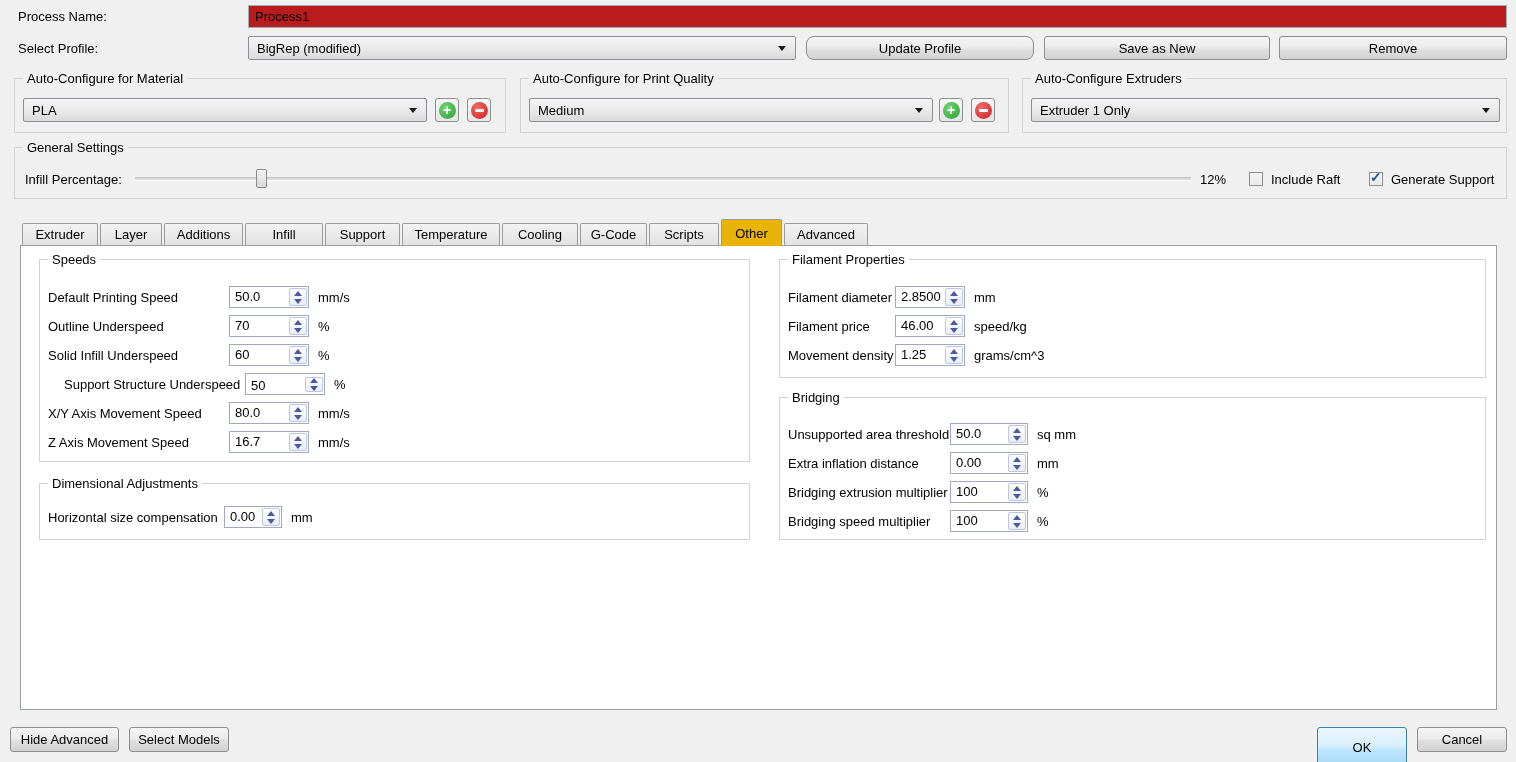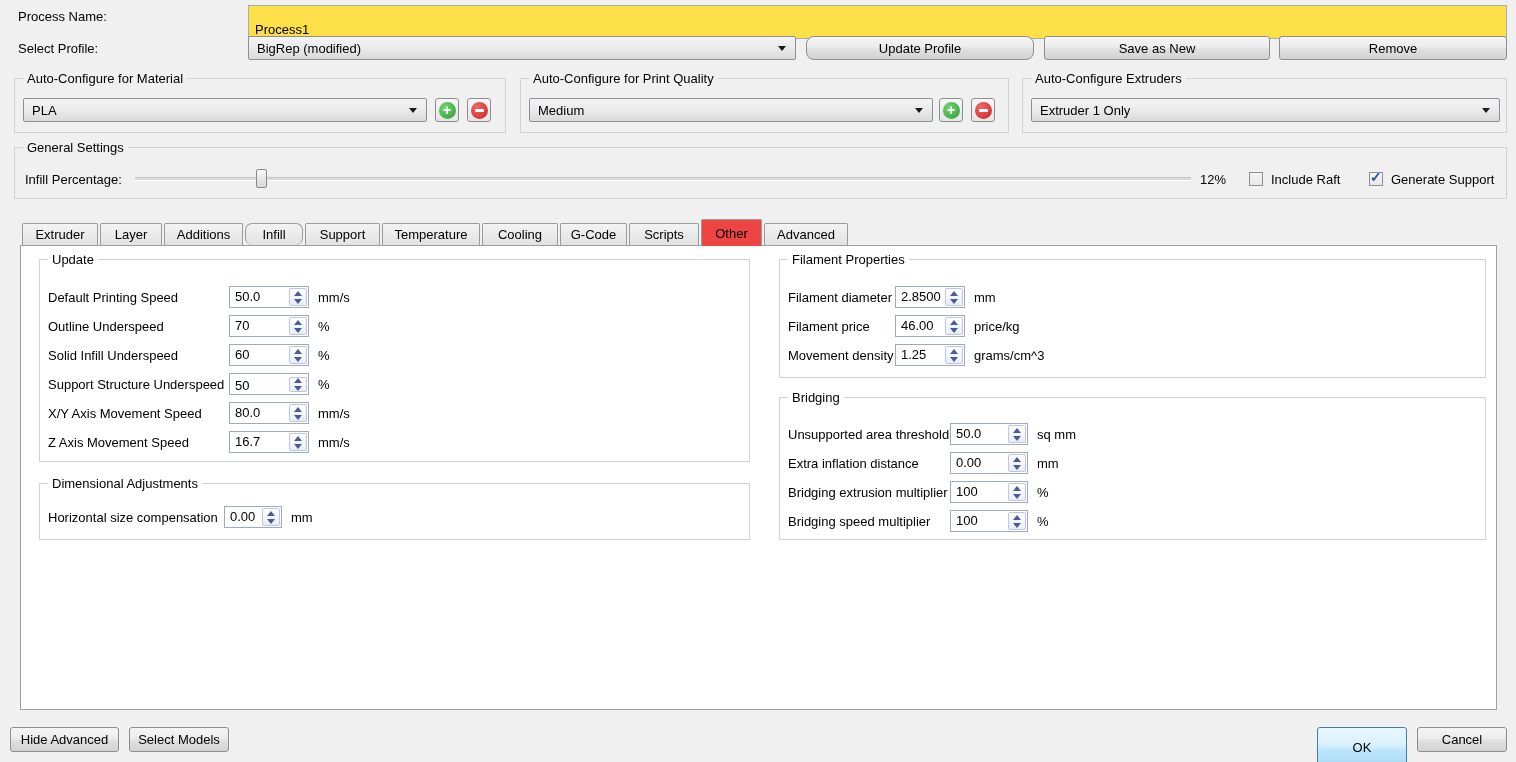--- a/index.html
+++ b/index.html
@@ -6,22 +6,22 @@
   .app {
     position:relative; width:1516px; height:762px;
     background:#f0f0f0; color:#000;
     font-family:"Liberation Sans", sans-serif; font-size:13px;
     overflow:hidden;
   }
   .lbl { position:absolute; white-space:nowrap; }
 
   .textbox {
     position:absolute; box-sizing:border-box;
-    background:#fde047; border:1px solid #a5acb5;
-    padding:16px 6px; white-space:nowrap;
+    background:#b91c1c; border:1px solid #a5acb5;
+    padding:3px 6px; white-space:nowrap;
   }
 
   .combo {
     position:absolute; box-sizing:border-box; height:24px;
     border:1px solid #8b9097; border-radius:2px;
     background:linear-gradient(#f4f4f4,#e9e9e9 55%,#d9d9d9);
     display:flex; align-items:center;
     padding:0 24px 0 8px; white-space:nowrap;
   }
   .combo .caret {
@@ -85,21 +85,21 @@
 
   .tabbar { position:absolute; left:22px; top:219px; height:26px; display:flex; align-items:flex-end; }
   .tab {
     box-sizing:border-box; height:22px; margin-right:2px;
     border:1px solid #9b9b9b; border-bottom:none;
     border-top-left-radius:2px; border-top-right-radius:2px;
     background:linear-gradient(#f3f3f3,#e2e2e2);
     display:flex; align-items:center; justify-content:center; white-space:nowrap;
   }
   .tab.selected {
-    height:27px; margin-bottom:-1px; background:#ef4444; z-index:3; position:relative;
+    height:27px; margin-bottom:-1px; background:#eab308; z-index:3; position:relative;
   }
 
   .pane {
     position:absolute; left:20px; top:245px; width:1477px; height:465px;
     box-sizing:border-box; background:#fff; border:1px solid #9aa0a6; z-index:1;
   }
 
   .frow { position:absolute; display:flex; align-items:center; height:22px; white-space:nowrap; }
   .frow .rlabel { display:inline-block; }
   .spinbox {
@@ -202,21 +202,21 @@
   <div class="tabbar">
     <div class="tab" style="width:76px;">
         <span>Extruder</span>
       </div>
     <div class="tab" style="width:62px;">
         <span>Layer</span>
       </div>
     <div class="tab" style="width:79px;">
         <span>Additions</span>
       </div>
-    <div class="tab" style="width:58px;border-radius:7px;">
+    <div class="tab" style="width:78px;">
         <span>Infill</span>
       </div>
     <div class="tab" style="width:75px;">
         <span>Support</span>
       </div>
     <div class="tab" style="width:98px;">
         <span>Temperature</span>
       </div>
     <div class="tab" style="width:76px;">
         <span>Cooling</span>
@@ -231,21 +231,21 @@
         <span>Other</span>
       </div>
     <div class="tab" style="width:84px;">
         <span>Advanced</span>
       </div>
   </div>
 
   <div class="pane">
 
     <div class="groupbox on-white" style="left:18px; top:13px; width:711px; height:203px;">
-      <span class="gb-title">Update</span>
+      <span class="gb-title">Speeds</span>
 
       <div class="frow" style="left:8px; top:26px;">
         <span class="rlabel" style="width:181px;">Default Printing Speed</span>
         <div class="spinbox" style="width:80px;">
           <span class="spin-val">50.0</span>
           <span class="spin-btns">
               <span class="arr-up"></span>
               <span class="arr-down"></span>
             </span>
         </div>
@@ -270,21 +270,21 @@
           <span class="spin-val">60</span>
           <span class="spin-btns">
               <span class="arr-up"></span>
               <span class="arr-down"></span>
             </span>
         </div>
         <span class="unit">%</span>
       </div>
 
       <div class="frow" style="left:8px; top:113px;">
-        <span class="rlabel" style="width:181px;">Support Structure Underspeed</span>
+        <span class="rlabel" style="width:181px;margin-left:16px;">Support Structure Underspeed</span>
         <div class="spinbox" style="width:80px;align-items:center;">
           <span class="spin-val">50</span>
           <span class="spin-btns">
               <span class="arr-up"></span>
               <span class="arr-down"></span>
             </span>
         </div>
         <span class="unit">%</span>
       </div>
 
@@ -345,21 +345,21 @@
 
       <div class="frow" style="left:8px; top:55px;">
         <span class="rlabel" style="width:107px;">Filament price</span>
         <div class="spinbox" style="width:70px;">
           <span class="spin-val">46.00</span>
           <span class="spin-btns">
               <span class="arr-up"></span>
               <span class="arr-down"></span>
             </span>
         </div>
-        <span class="unit">price/kg</span>
+        <span class="unit">speed/kg</span>
       </div>
 
       <div class="frow" style="left:8px; top:84px;">
         <span class="rlabel" style="width:107px;">Movement density</span>
         <div class="spinbox" style="width:70px;">
           <span class="spin-val">1.25</span>
           <span class="spin-btns">
               <span class="arr-up"></span>
               <span class="arr-down"></span>
             </span>

